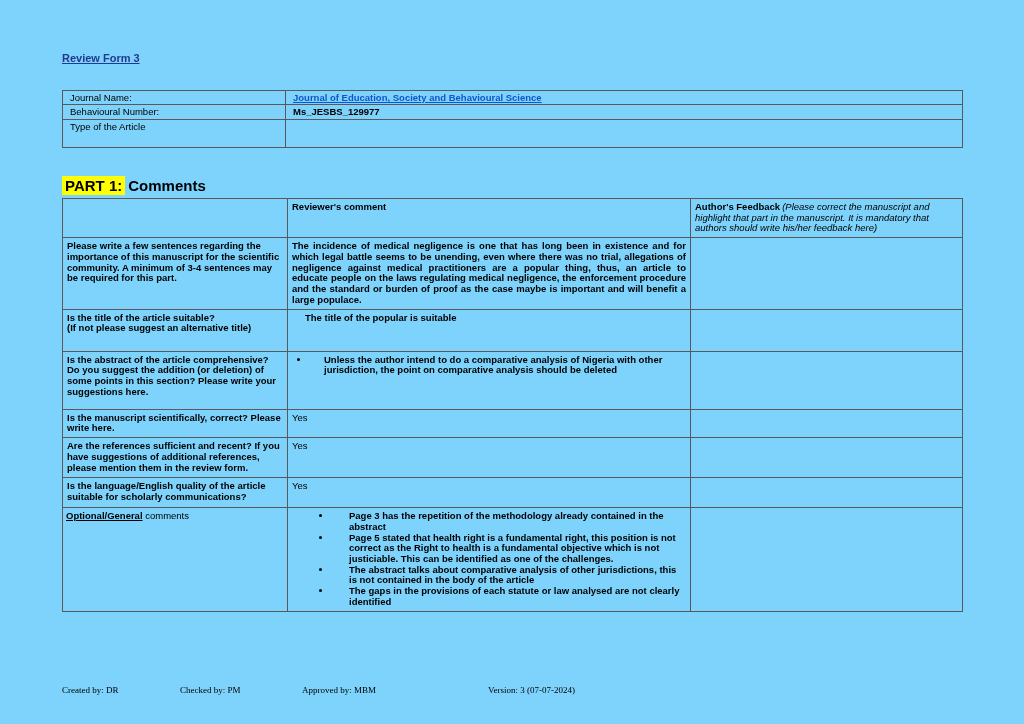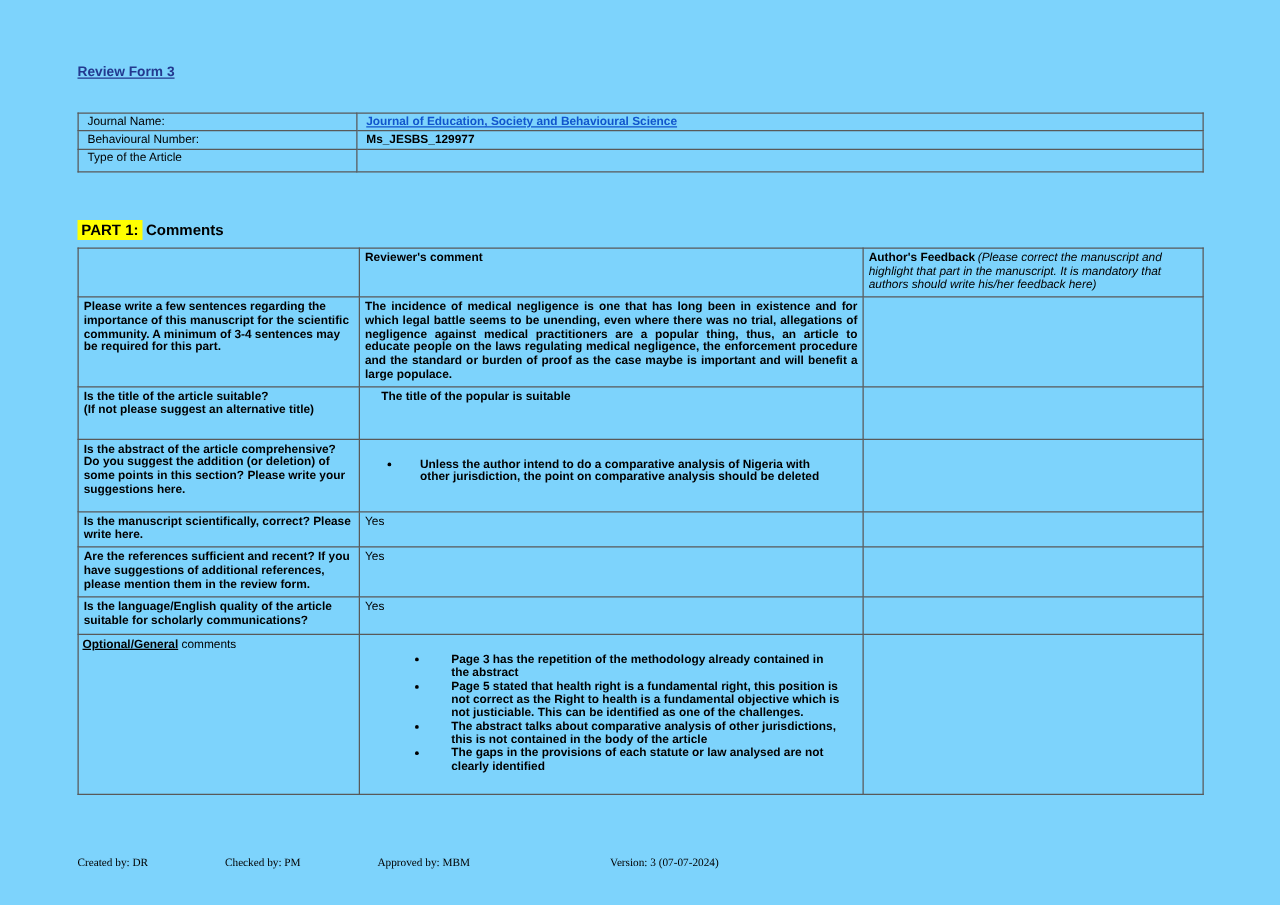--- a/index.html
+++ b/index.html
@@ -18,41 +18,41 @@
   }
   .info-table td {
     border:1px solid #595959; padding:1px 7px; vertical-align:top; line-height:1.2;
   }
   .info-table tr { height:14px; }
   .info-table tr.tall { height:28px; }
   .i-value.bold { font-weight:bold; }
   .i-value.link { font-weight:bold; color:#1155cc; text-decoration:underline; cursor:pointer; }
   tr.tall .i-value { vertical-align:middle; }
   
-  .part1 { position:absolute; left:62px; top:177px; font-size:12px; font-weight:bold; }
+  .part1 { position:absolute; left:62px; top:177px; font-size:15px; font-weight:bold; }
   .part1 .hl { background:#ffff00; padding:1px 3px; }
   .part1 .lbl { margin-left:3px; }
   
   .comments-table {
     position:absolute; left:62px; top:198px; width:900px;
     border-collapse:collapse; table-layout:fixed; font-size:9.5px;
   }
   .comments-table td {
     border:1px solid #595959; vertical-align:top; padding:3px 4px; line-height:1.13;
   }
   .hdr { font-weight:bold; }
   .f-cell .ital { font-style:italic; font-weight:normal; margin-left:2px;text-align:center; }
   .q-cell { font-weight:bold; padding-left:14px; white-space:pre-line; }
   .q-cell.flush { padding-left:3px; white-space:normal; }
   .q-cell .u { text-decoration:underline; }
   .q-cell .r { font-weight:normal; }
   .c-cell.paragraph { font-weight:bold; text-align:justify; }
   .c-cell.indent { font-weight:bold; padding-left:17px; }
   .c-cell.plain { font-weight:normal; }
-  .c-cell ul { margin:12px; list-style:disc; font-weight:bold; }
+  .c-cell ul { margin:0; list-style:disc; font-weight:bold; }
   .c-cell.bullets-sm ul { padding-left:18px; }
   .c-cell.bullets-sm li { padding-left:14px; }
   .c-cell.bullets-lg ul { padding-left:40px; }
   .c-cell.bullets-lg li { padding-left:17px; }
   
   .footer span {
     position:absolute; top:685px;
     font-family:"Liberation Serif", serif; font-size:9px; color:#000;
   }
   .f-created { left:62px; } .f-checked { left:180px; }
@@ -72,21 +72,21 @@
       </colgroup>
     <tbody id="info-tbody">
         <tr style="height: 14px;">
           <td class="i-label">Journal Name:</td>
           <td class="i-value link">Journal of Education, Society and Behavioural Science</td>
         </tr>
         <tr style="height: 14px;">
           <td class="i-label">Behavioural Number:</td>
           <td class="i-value bold">Ms_JESBS_129977</td>
         </tr>
-        <tr style="height: 18px;">
+        <tr style="height: 28px;">
           <td class="i-label">Type of the Article</td>
           <td class="i-value "></td>
         </tr>
       </tbody>
   </table>
 
   <div class="part1">
     <span class="hl">PART 1:</span><span class="lbl">Comments</span>
   </div>
 

